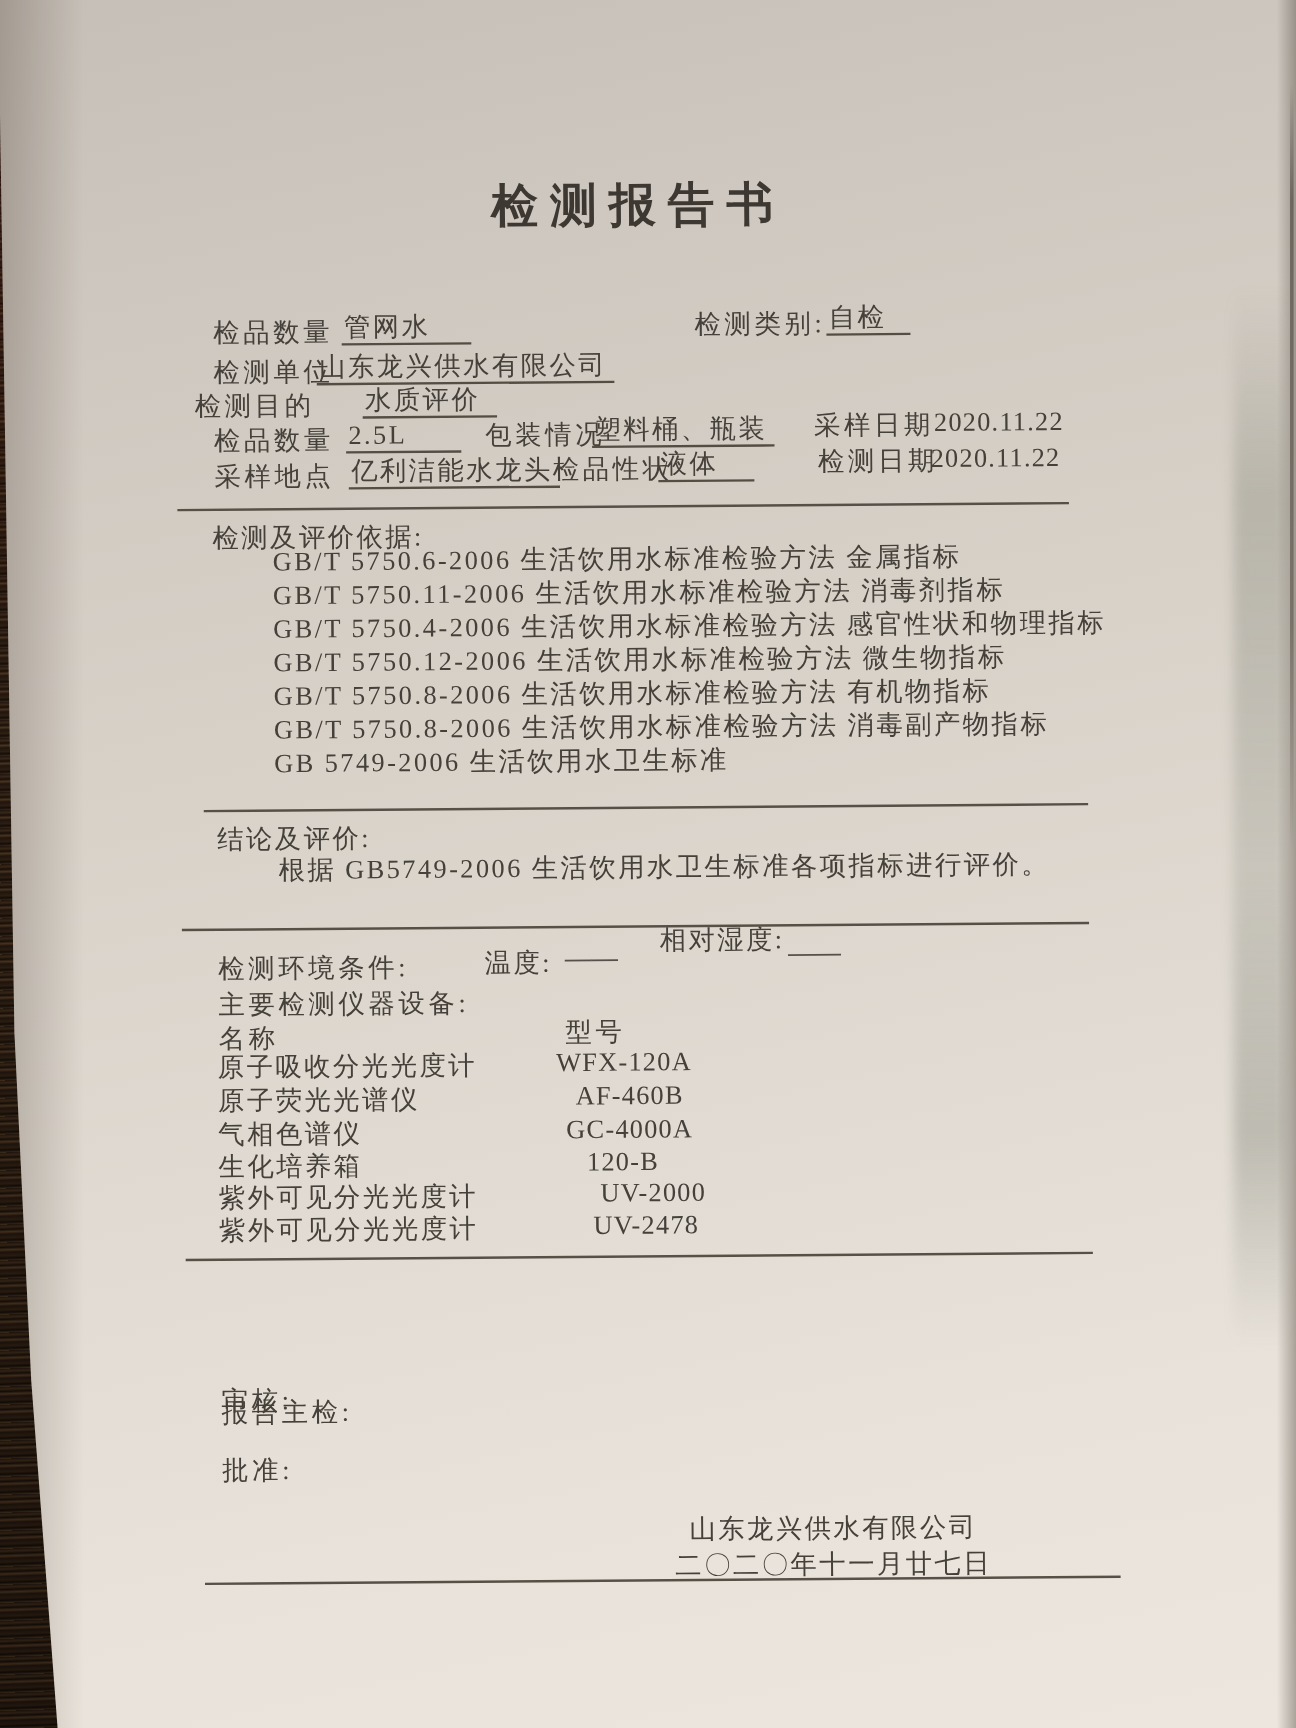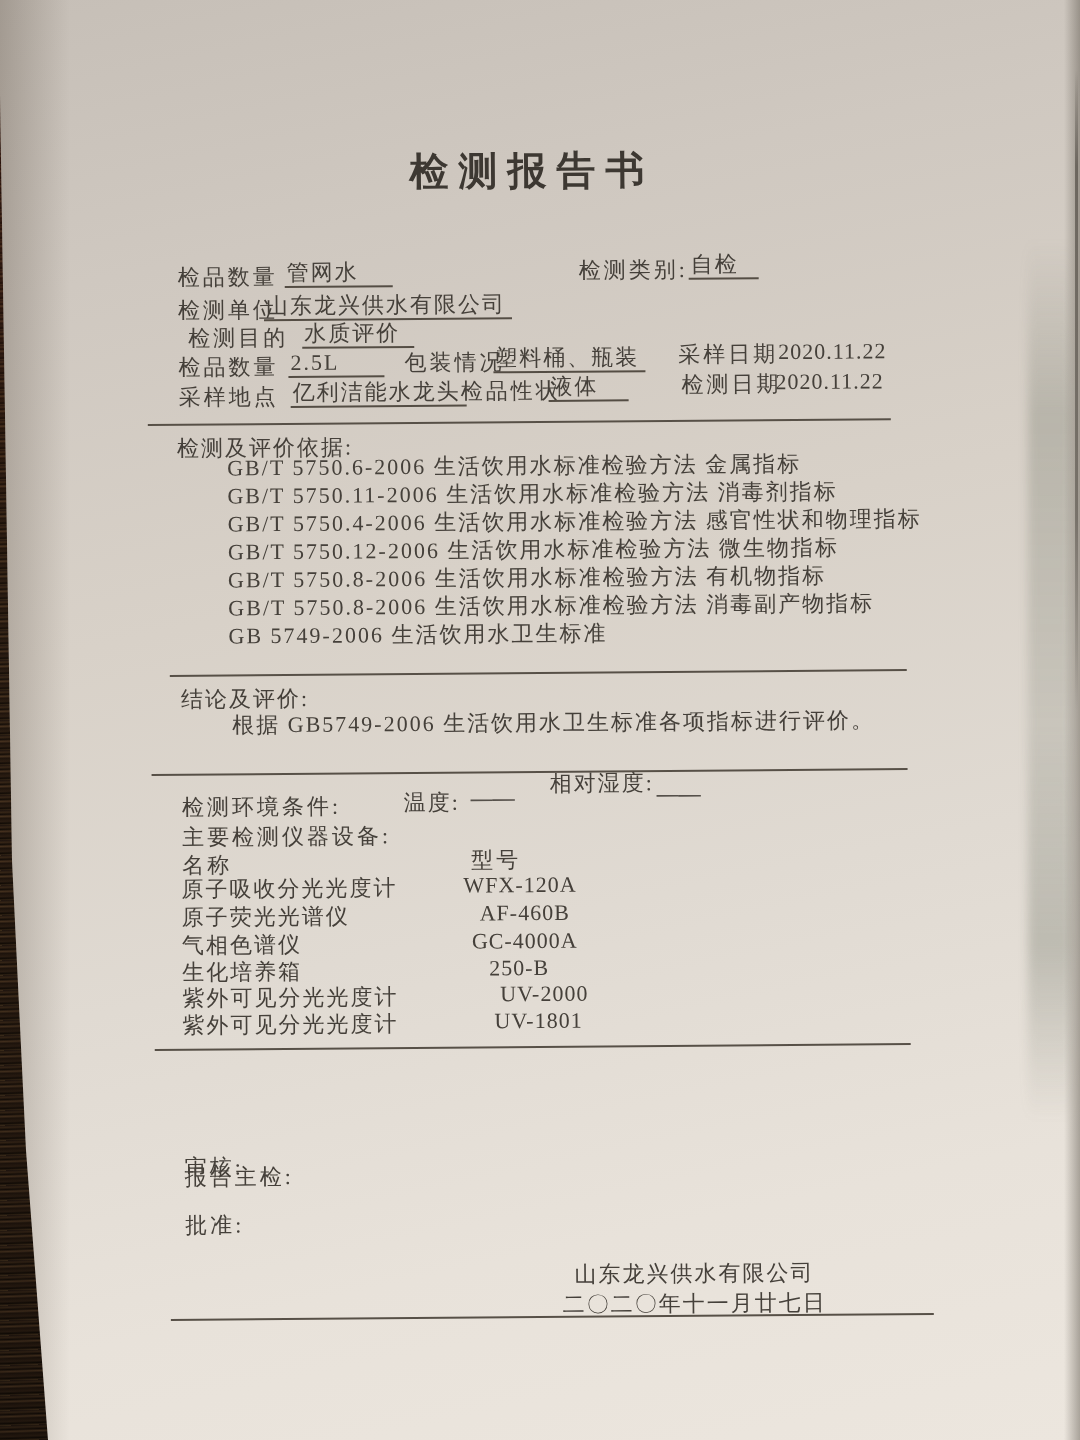--- a/index.html
+++ b/index.html
@@ -76,21 +76,21 @@
     <div class="title">检测报告书</div>
 
     <span class="abs lab" style="left:181px;top:260px">检品数量</span>
     <span class="abs u" style="left:288px;top:258px;min-width:100px">管网水</span>
     <span class="abs lab" style="left:582px;top:256px">检测类别:</span>
     <span class="abs u" style="left:692px;top:253px;min-width:62px">自检</span>
 
     <span class="abs lab" style="left:181px;top:293px">检测单位</span>
     <span class="abs u" style="left:267px;top:291px">山东龙兴供水有限公司</span>
 
-    <span class="abs lab" style="left:191px;top:321px">检测目的</span>
+    <span class="abs lab" style="left:165px;top:321px">检测目的</span>
     <span class="abs u" style="left:305px;top:319px;padding-right:14px">水质评价</span>
 
     <span class="abs lab" style="left:181px;top:350px">检品数量</span>
     <span class="abs u" style="left:291px;top:348px;min-width:88px">2.5L</span>
     <span class="abs lab" style="left:407px;top:347px">包装情况</span>
     <span class="abs u" style="left:496px;top:345px">塑料桶、瓶装</span>
     <span class="abs lab" style="left:681px;top:341px">采样日期</span>
     <span class="abs" style="left:781px;top:341px;letter-spacing:1px">2020.11.22</span>
 
     <span class="abs lab" style="left:181px;top:380px">采样地点</span>
@@ -137,29 +137,29 @@
     <div class="inst-row" style="top:900px">
       <span class="inst-name">原子荧光光谱仪</span>
       <span class="inst-model" style="left:478px">AF-460B</span>
     </div>
     <div class="inst-row" style="top:928px">
       <span class="inst-name">气相色谱仪</span>
       <span class="inst-model" style="left:470px">GC-4000A</span>
     </div>
     <div class="inst-row" style="top:955px">
       <span class="inst-name">生化培养箱</span>
-      <span class="inst-model" style="left:487px">250-B</span>
+      <span class="inst-model" style="left:487px">120-B</span>
     </div>
     <div class="inst-row" style="top:981px">
       <span class="inst-name">紫外可见分光光度计</span>
       <span class="inst-model" style="left:498px">UV-2000</span>
     </div>
     <div class="inst-row" style="top:1008px">
       <span class="inst-name">紫外可见分光光度计</span>
-      <span class="inst-model" style="left:492px">UV-1801</span>
+      <span class="inst-model" style="left:492px">UV-2478</span>
     </div>
 
     <div class="rule" style="left:152px;top:1046px;width:756px"></div>
 
     <span class="abs lab" style="left:181px;top:1160px">报告主检:</span>
     <span class="abs lab" style="left:181px;top:1150px">审核:</span>
     <span class="abs lab" style="left:181px;top:1208px">批准:</span>
 
     <div class="footer-block" style="top:1260px">山东龙兴供水有限公司</div>
     <div class="footer-block" style="top:1290px;letter-spacing:2px">二〇二〇年十一月廿七日</div>

